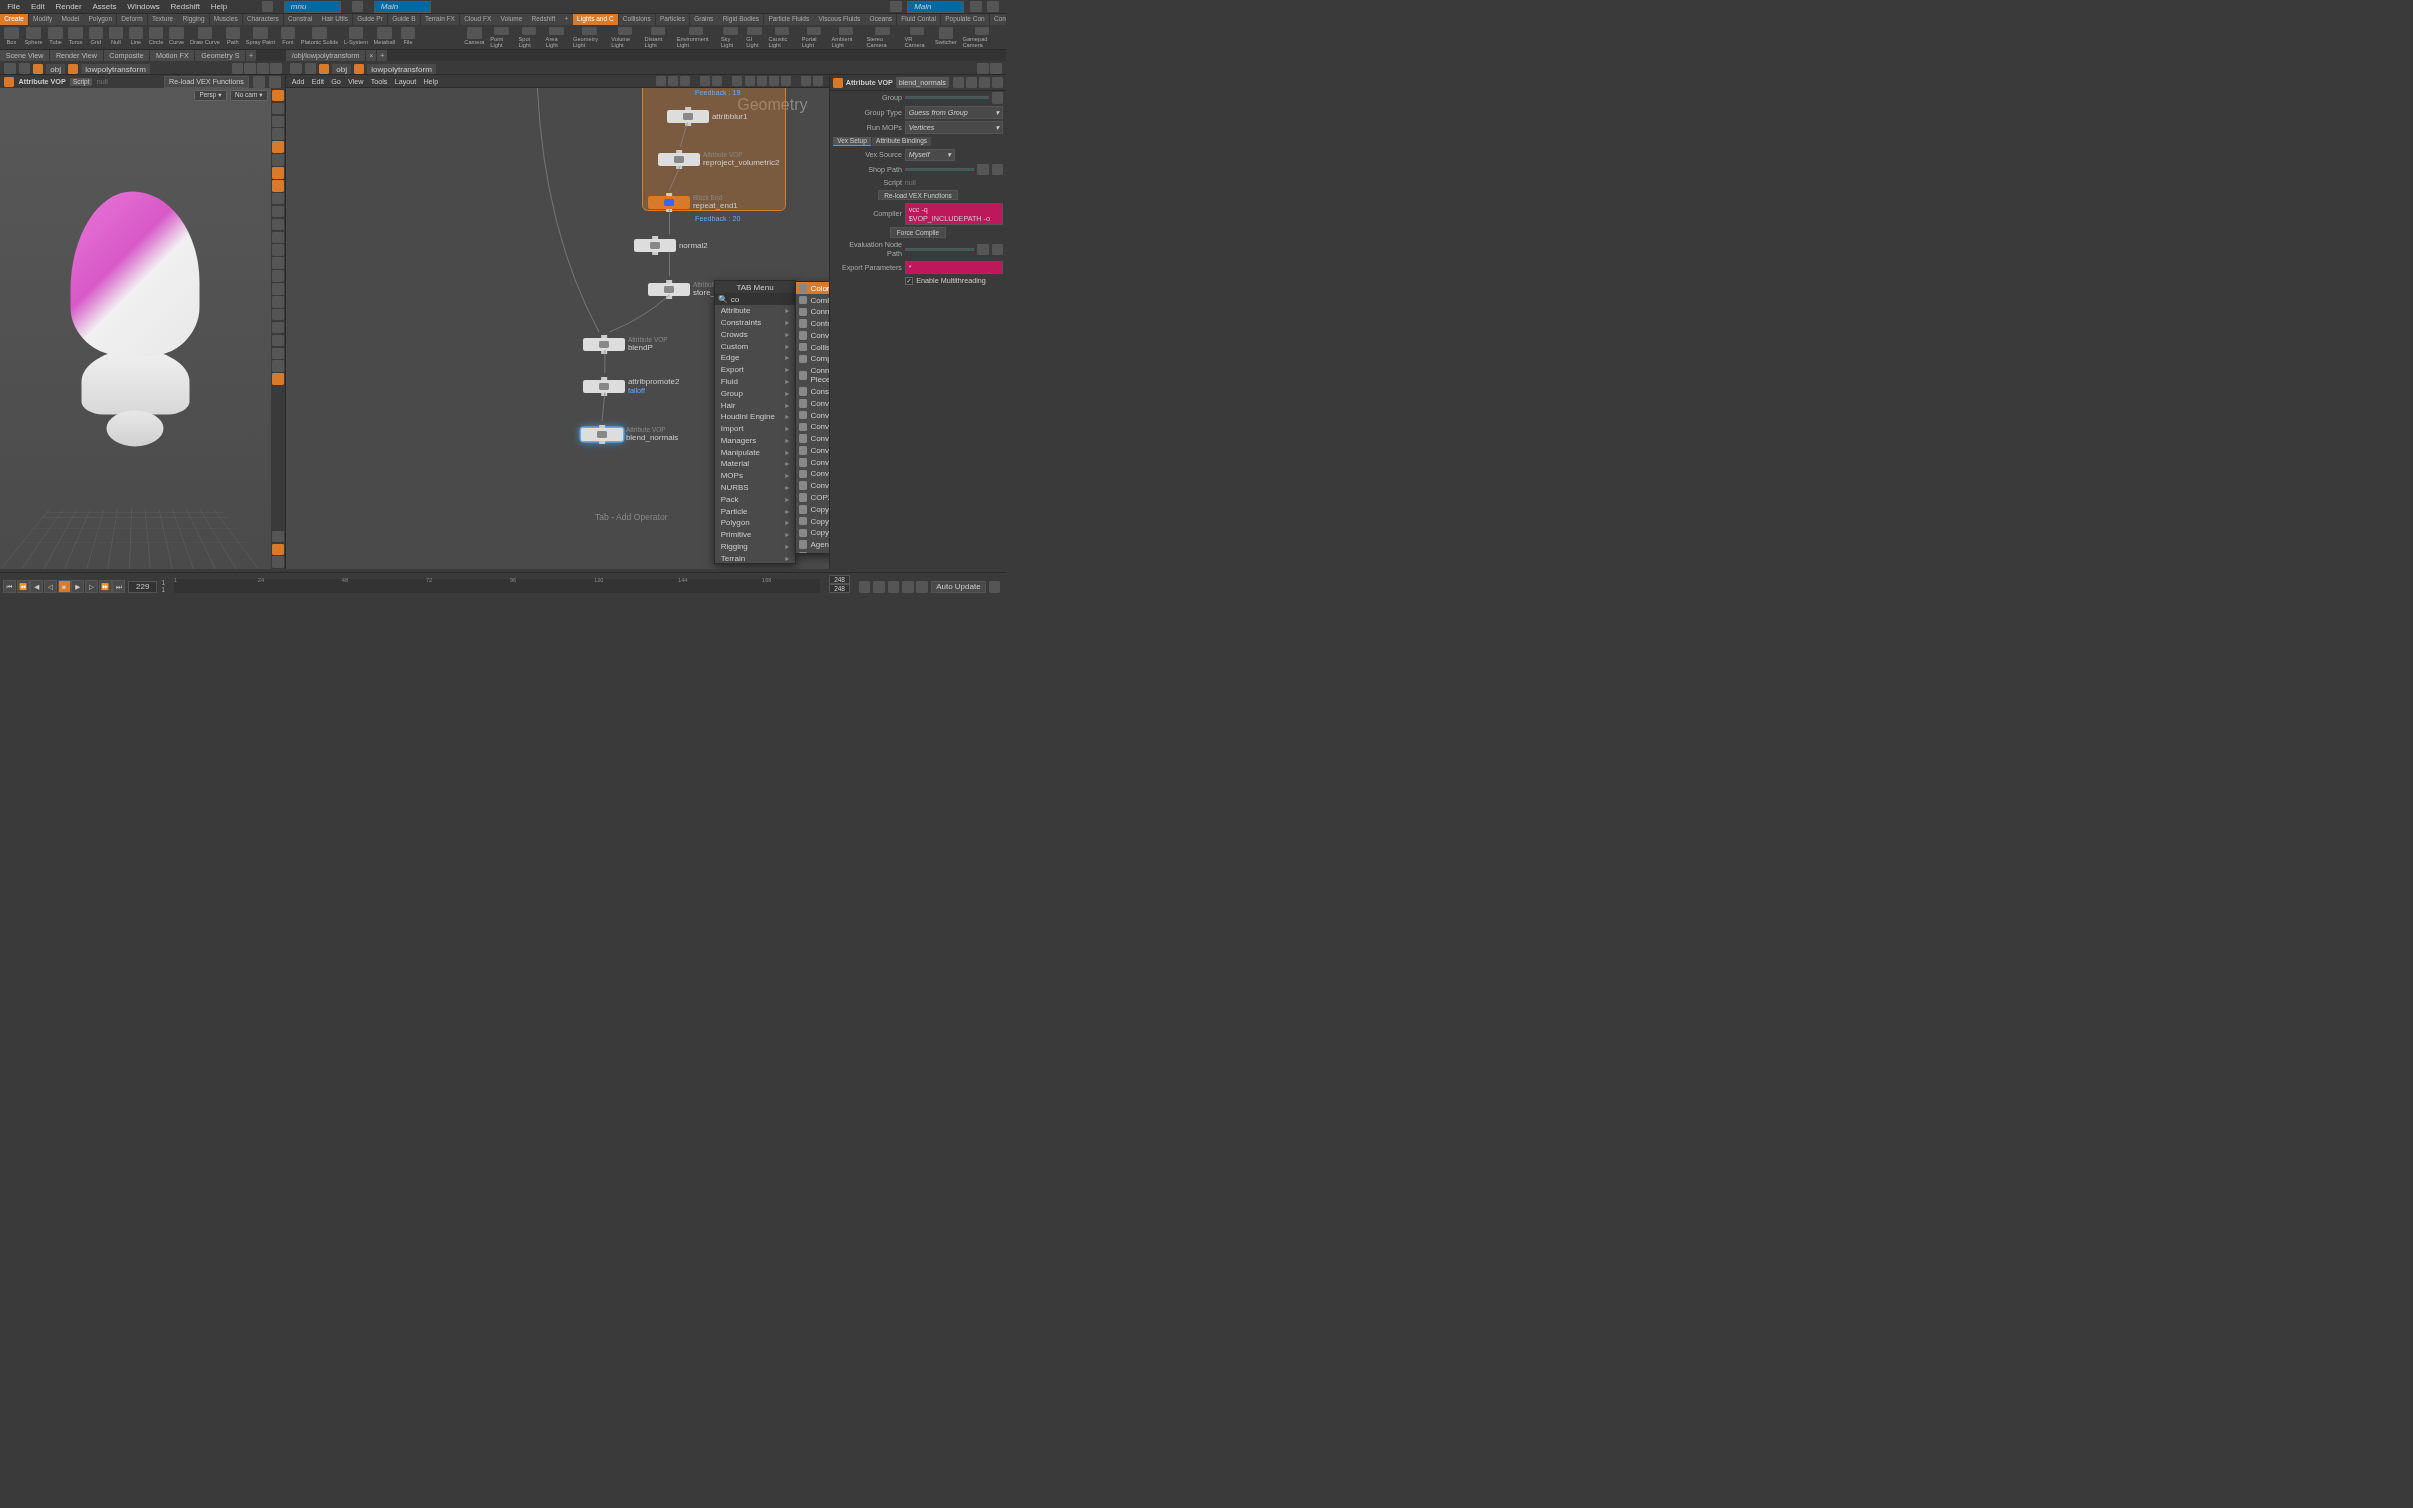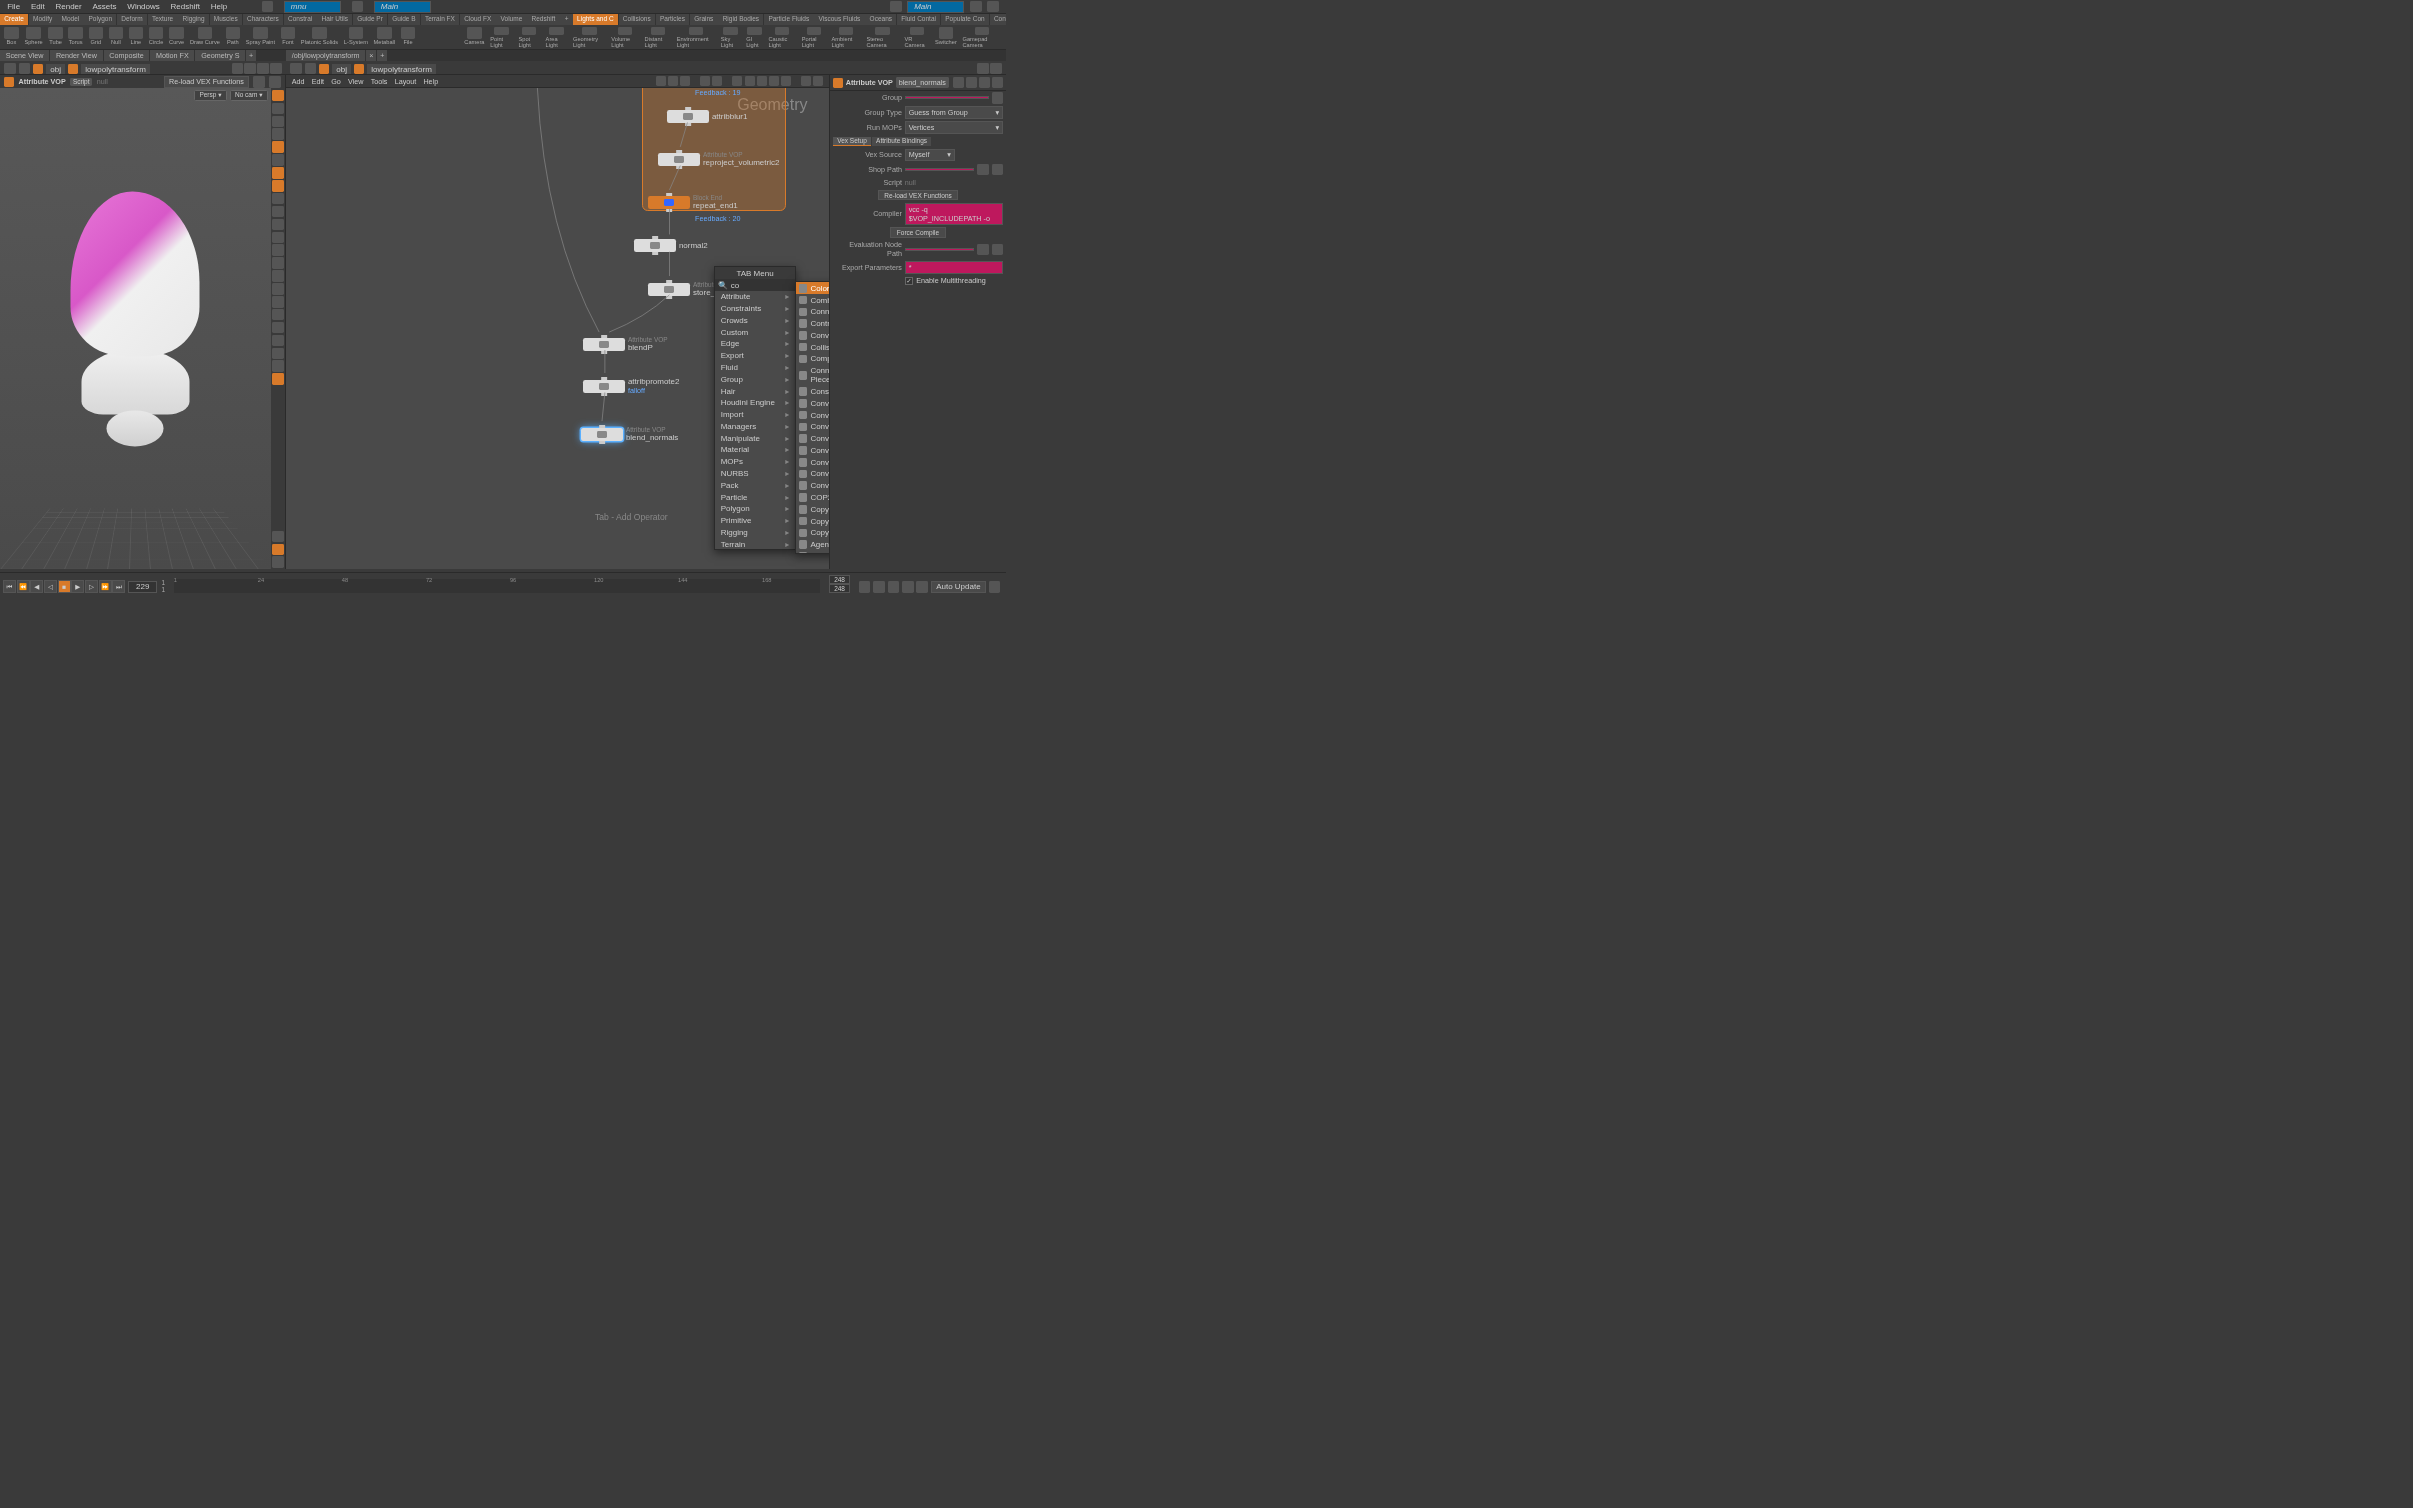--- a/index.html
+++ b/index.html
@@ -94,21 +94,21 @@
 .sub-ico { width: 8.6px; height: 8.6px; background: #888; border-radius: 1.4px; flex-shrink: 0; }
 
 .tab-hint { position: absolute; color: #888; font-size: 8.6px; }
 
 
 .param-header { display: flex; align-items: center; gap: 2.9px; padding: 1.4px 2.9px; font-size: 7.2px; border-bottom: 0.7px solid #2a2a2a; }
 .param-chip { background: #555; padding: 0.7px 2.9px; border-radius: 1.4px; }
 .param-row { display: flex; align-items: center; padding: 1.4px 2.9px; gap: 2.9px; font-size: 7.2px; }
 .param-label { width: 69px; text-align: right; color: #aaa; }
 .param-input { flex: 1; background: #be185d; border: 0.7px solid #555; padding: 0.7px 2.9px; color: #ccc; }
-.param-select { flex: 1; background: #4a4a4a; border: 0.7px solid #555; padding: 0.7px 2.9px; color: #ccc; display: flex; justify-content: space-between; }
+.param-select { flex: 1; background: #4a4a4a; border: 0.7px solid #555; padding: 0.7px 2.9px; color: #ccc; display: flex; justify-content: space-between; font-style: italic; }
 .param-tabs { display: flex; gap: 0.7px; margin: 1.4px 2.9px; }
 .param-tab { background: #4a4a4a; padding: 0.7px 4.3px; font-size: 6.5px; cursor: pointer; }
 .param-tab.active { background: #555; border-bottom: 0.7px solid #d87a2a; }
 .param-btn { background: #4a4a4a; border: 0.7px solid #555; padding: 0.7px 5.7px; cursor: pointer; font-size: 6.5px; }
 .cb { width: 8.6px; height: 8.6px; background: #333; border: 0.7px solid #666; display: inline-flex; align-items: center; justify-content: center; }
 .cb.checked::after { content: '✓'; color: #ccc; font-size: 6.5px; }
 
 
 .timeline { position: absolute; bottom: 0; left: 0; right: 0; height: 21.5px; background: #3a3a3a; border-top: 0.7px solid #2a2a2a; display: flex; align-items: flex-end; margin-top: 32px; }
 .tl-controls { display: flex; gap: 0.7px; padding: 0 2.9px; }
@@ -550,21 +550,21 @@
           <path d="M 549 108 L 534 142" stroke="#888" fill="none"></path>
           <path d="M 534 168 L 534 204" stroke="#888" fill="none"></path>
           <path d="M 534 228 L 534 262" stroke="#888" fill="none"></path>
           <path d="M 534 288 Q 500 320 450 340" stroke="#888" fill="none"></path>
           <path d="M 444 365 L 444 397" stroke="#888" fill="none"></path>
           <path d="M 444 424 L 440 464" stroke="#888" fill="none"></path>
         </svg>
 
         <div class="tab-hint" style="left:309px;top:424px">Tab - Add Operator</div>
 
-        <div class="tabmenu" style="left:428px;top:178px;width:82px;">
+        <div class="tabmenu" style="left:428px;top:192px;width:82px;">
           <div class="tabmenu-title">TAB Menu</div>
           <div class="tabmenu-search">
             <span>🔍</span>
             <input value="co" style="">
           </div>
           <div id="tm-cats">
               <div class="tm-item">
                 <span>Attribute</span>
                 <span class="arrow">▸</span>
               </div>

